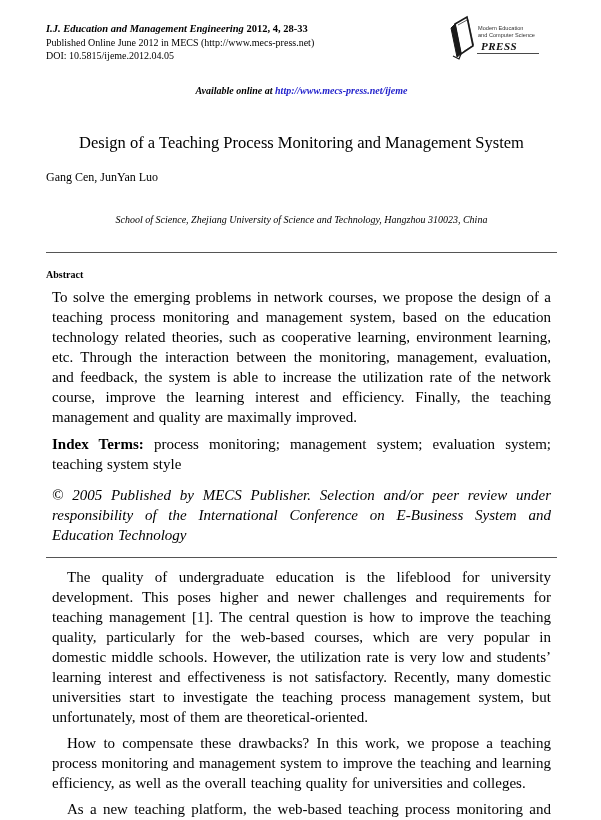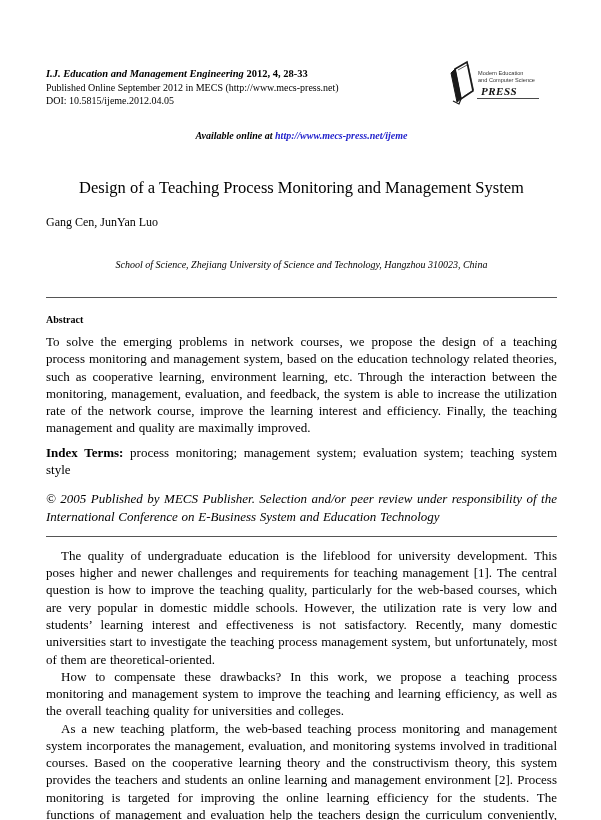--- a/index.html
+++ b/index.html
@@ -2,21 +2,21 @@
 <html style="--link: #2222cc; --ink: #000000; --rule: #555555;"><head>
 <meta charset="utf-8">
 <style>
   :root { --link: #2222cc; --ink: #000000; --rule: #555555; }
   * { box-sizing: border-box; }
   html, body { margin: 0; padding: 0; background: #ffffff; }
   .page {
     width: 601px; height: 820px; background: #ffffff; overflow: hidden;
     font-family: "Liberation Serif", "DejaVu Serif", serif;
     color: var(--ink);
-    padding: 67px 44px 0 46px; position: relative;
+    padding: 22px 44px 0 46px; position: relative;
   }
   
   .header-row { display: flex; justify-content: space-between; align-items: flex-start; }
   .journal-info { font-size: 10.5px; line-height: 1.32; }
   .jline1 { font-weight: bold; }
   .jline1 .jname { font-style: italic; }
   .jline2, .jline3 { font-size: 10px; }
   .logo-wrap { margin-top: -10px; margin-right: 6px; }
 
   .available {
@@ -28,22 +28,22 @@
   .title { text-align: center; font-size: 16.5px; font-weight: normal; margin: 37px 0 0 0; }
   .authors { font-size: 12px; margin-top: 17px; }
   .affiliation { text-align: center; font-size: 10px; font-style: italic; margin-top: 29px; }
 
   .rule { border: none; border-top: 1px solid var(--rule); margin: 0; }
   .rule1 { margin-top: 27px; }
   .rule2 { margin-top: 11px; }
 
   .abstract-heading { font-size: 10px; font-weight: bold; margin-top: 16px; }
   .para {
-    font-size: 13px; line-height: 1.33; text-align: justify;
-    margin: 0; word-spacing: 0.5px;
+    font-size: 15px; line-height: 1.33; text-align: justify;
+    margin: 6px; word-spacing: 0.5px;
   }
   .abstract-body { margin-top: 8px; }
   .index-terms { margin-top: 7px; }
   .index-terms .label { font-weight: bold; }
   .copyright { margin-top: 12px; font-style: italic; }
 
   .section-heading { font-size: 10.5px; font-weight: bold; margin-top: 23px; }
   .section-heading .num { margin-right: 9px; }
   .body-para { text-indent: 15px; }
   .first-body-para { margin-top: 10px; }
@@ -52,21 +52,21 @@
   .footnote .link { color: var(--link); text-decoration: underline; cursor: pointer; margin-top: 35px; }
 </style>
 </head>
 <body>
 
 <div class="page">
 
   <div class="header-row">
     <div class="journal-info">
       <div class="jline1"><span class="jname">I.J. Education and Management Engineering</span><span> 2012, 4, 28-33</span></div>
-      <div class="jline2">Published Online September 2012 in MECS (http://www.mecs-press.net)</div>
+      <div class="jline2">Published Online June 2012 in MECS (http://www.mecs-press.net)</div>
       <div class="jline3">DOI: 10.5815/ijeme.2012.04.05</div>
     </div>
     <div class="logo-wrap">
       <svg width="118" height="56" viewBox="0 0 118 56">
 
         <g>
           <path d="M22 12 L34 5 L40 34 L28 42 Z" fill="#ffffff" stroke="#1a1a1a" stroke-width="1.6"></path>
           <path d="M18 16 L22 12 L28 42 L24 45 Z" fill="#1a1a1a" stroke="#1a1a1a" stroke-width="1"></path>
           <path d="M25 13 L35 7.5 L40.5 33 L30.5 39.5" fill="none" stroke="#1a1a1a" stroke-width="0.7"></path>
           <path d="M20 44 L26 47 L28 42" fill="none" stroke="#1a1a1a" stroke-width="1.2"></path>

